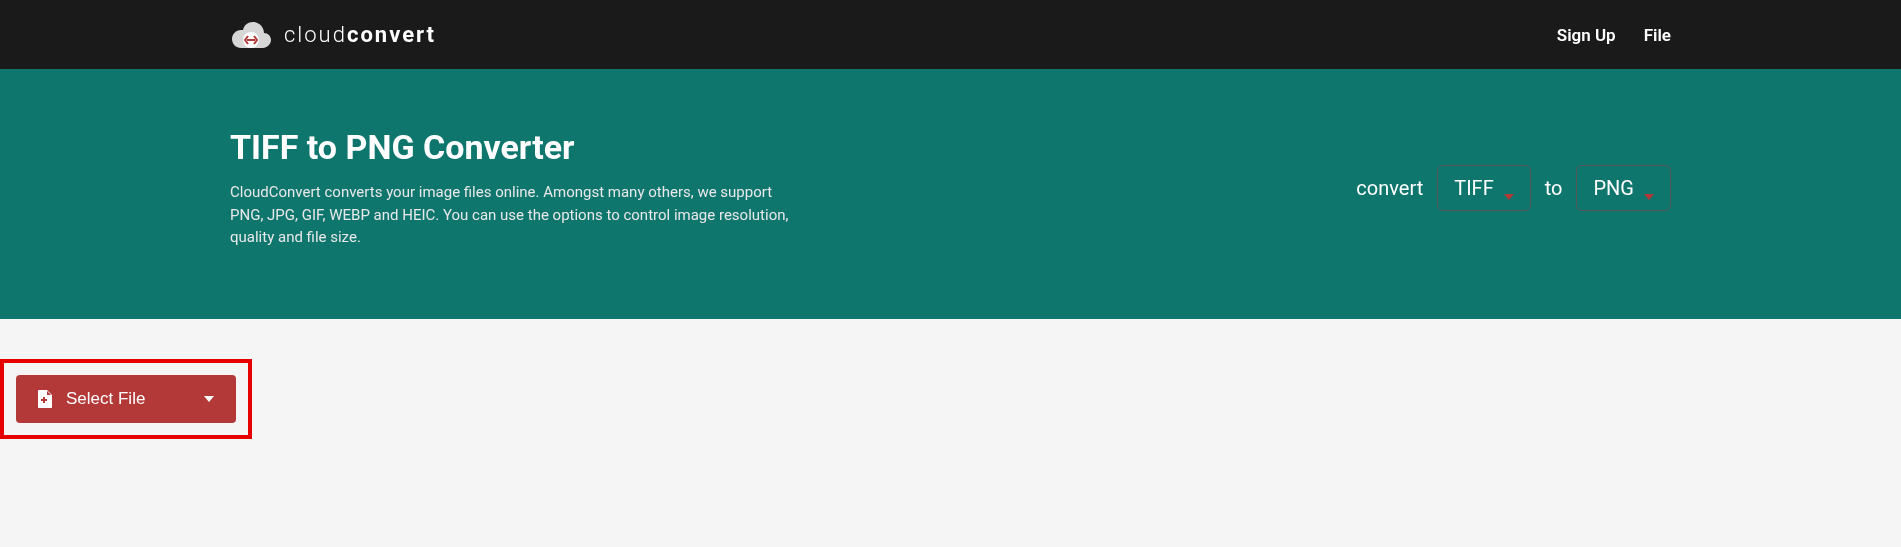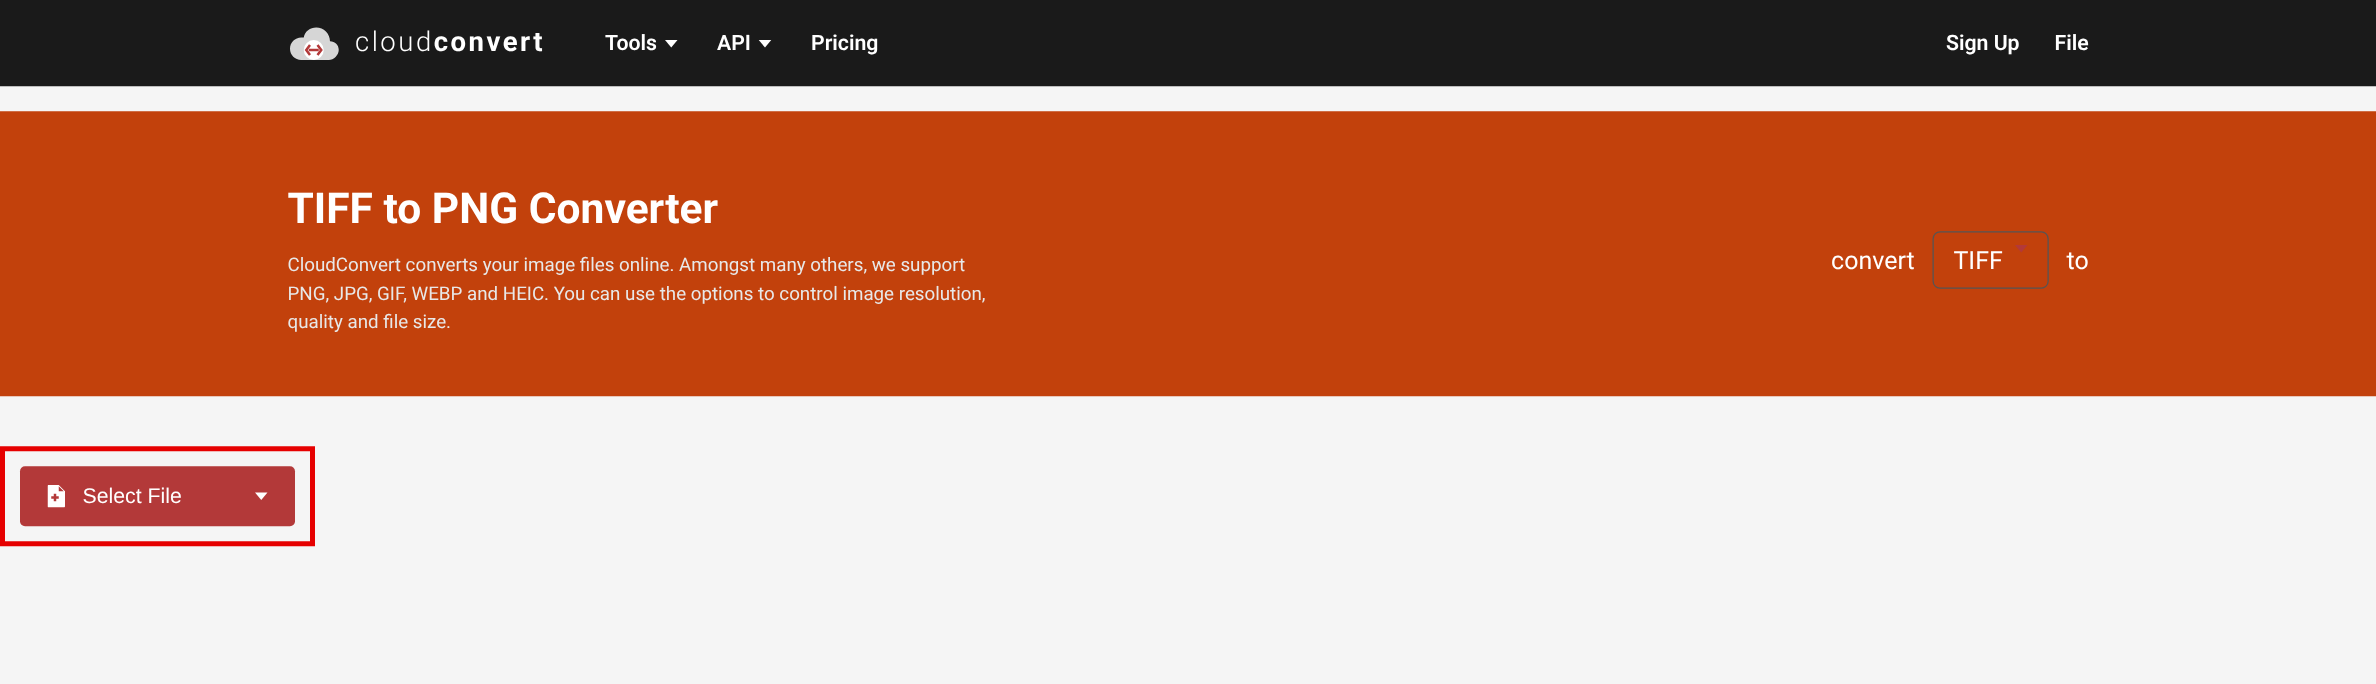--- a/index.html
+++ b/index.html
@@ -59,26 +59,25 @@
     }
     .chevron {
       display: inline-block;
       width: 0;
       height: 0;
       border-left: 5px solid transparent;
       border-right: 5px solid transparent;
       border-top: 6px solid currentColor;
     }
     .hero {
-      background: #c2410c;
-      padding: 58px 230px 48px;
+      background: #0f766e;
+      padding: 58px 230px 70px;
       display: flex;
       justify-content: space-between;
       align-items: center;
-      margin-top: 20px;
     }
     .hero-left {
       max-width: 560px;
     }
     .hero-title {
       color: #fff;
       font-size: 34px;
       font-weight: 700;
       margin-bottom: 14px;
     }
@@ -95,21 +94,21 @@
       font-size: 20px;
     }
     .format-select {
       border: 1px solid #555;
       border-radius: 6px;
       padding: 10px 16px;
       color: #fff;
       font-size: 20px;
       cursor: pointer;
       display: flex;
-      align-items: flex-start;
+      align-items: flex-end;
       gap: 10px;
       background: transparent;
     }
     .format-select .chevron {
       border-top-color: #b33939;
     }
     .main-area {
       padding: 40px 0;
       display: flex;
       justify-content: flex-start;
@@ -153,33 +152,20 @@
         <path d="M34 14c0-6-5-11-11-11-5 0-9 3-10 8-1 0-1 0-2 0-5 0-9 4-9 9s4 9 9 9h22c4 0 8-4 8-8 0-4-3-7-7-7z" fill="#d6d6d6"></path>
         <circle cx="21" cy="21" r="8" fill="#fff"></circle>
         <path d="M18 17l-3 4 3 4M24 17l3 4-3 4" stroke="#b33939" stroke-width="2" fill="none"></path>
         <path d="M17 21h8" stroke="#b33939" stroke-width="2"></path>
       </svg>
     </div>
     <div class="brand-name">
       <span>cloud</span><strong>convert</strong>
     </div>
   </div>
-  <nav class="nav-menu">
-    <div class="nav-item">
-      <span>Tools</span>
-      <span class="chevron"></span>
-    </div>
-    <div class="nav-item">
-      <span>API</span>
-      <span class="chevron"></span>
-    </div>
-    <div class="nav-item">
-      <span>Pricing</span>
-    </div>
-  </nav>
   <div class="nav-right">
     <div class="nav-item">
       <span>Sign Up</span>
     </div>
     <div class="nav-item">
       <span>File</span>
     </div>
   </div>
 </header>
 
@@ -188,20 +174,24 @@
     <h1 class="hero-title">TIFF to PNG Converter</h1>
     <p class="hero-desc">CloudConvert converts your image files online. Amongst many others, we support PNG, JPG, GIF, WEBP and HEIC. You can use the options to control image resolution, quality and file size.</p>
   </div>
   <div class="convert-controls">
     <span>convert</span>
     <div class="format-select">
       <span>TIFF</span>
       <span class="chevron"></span>
     </div>
     <span>to</span>
+    <div class="format-select">
+      <span>PNG</span>
+      <span class="chevron"></span>
+    </div>
   </div>
 </section>
 
 <main class="main-area">
   <div class="select-file-wrapper">
     <button class="select-file-btn">
       <span class="left">
         <svg class="file-icon" viewBox="0 0 14 18" fill="#fff">
           <path d="M9 0H1C0.4 0 0 0.4 0 1v16c0 0.6 0.4 1 1 1h12c0.6 0 1-0.4 1-1V5L9 0zM7 13H5v-2H3V9h2V7h2v2h2v2H7V13z M9 5V1l4 4H9z"></path>
         </svg>

